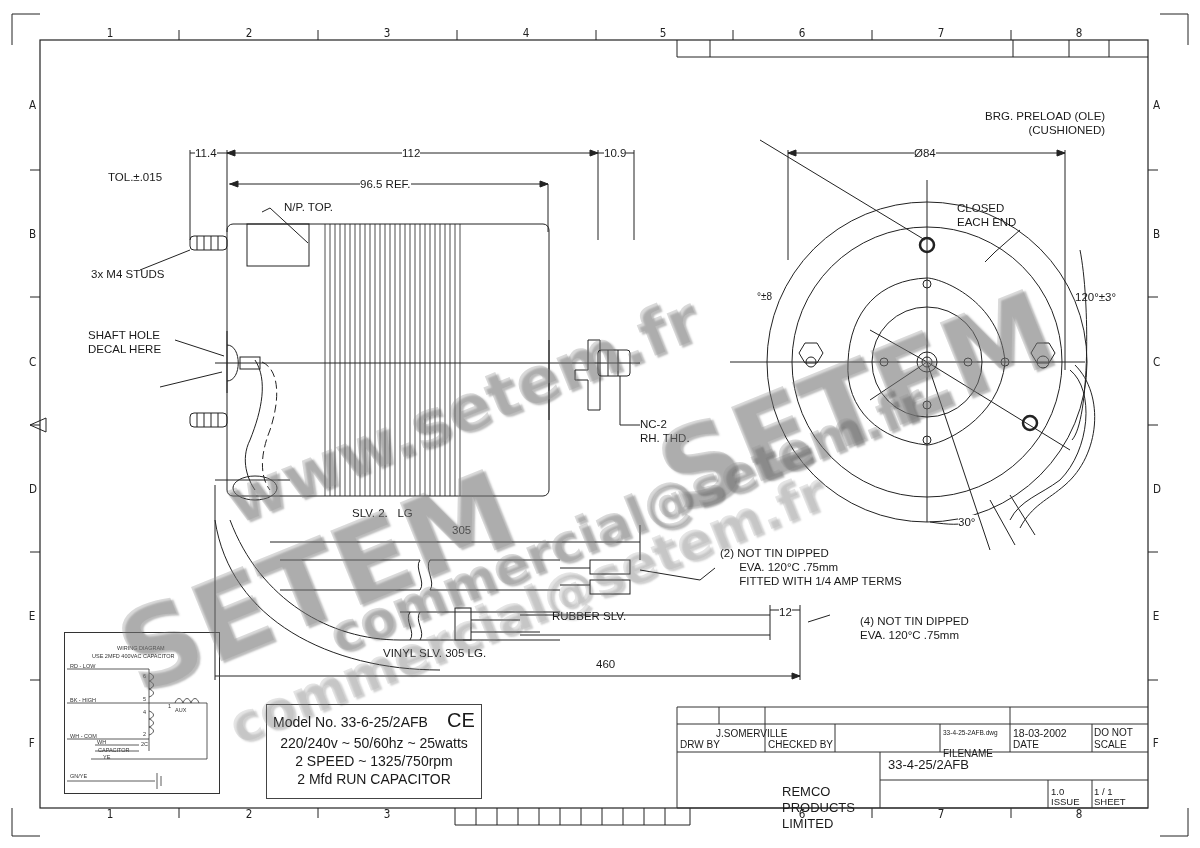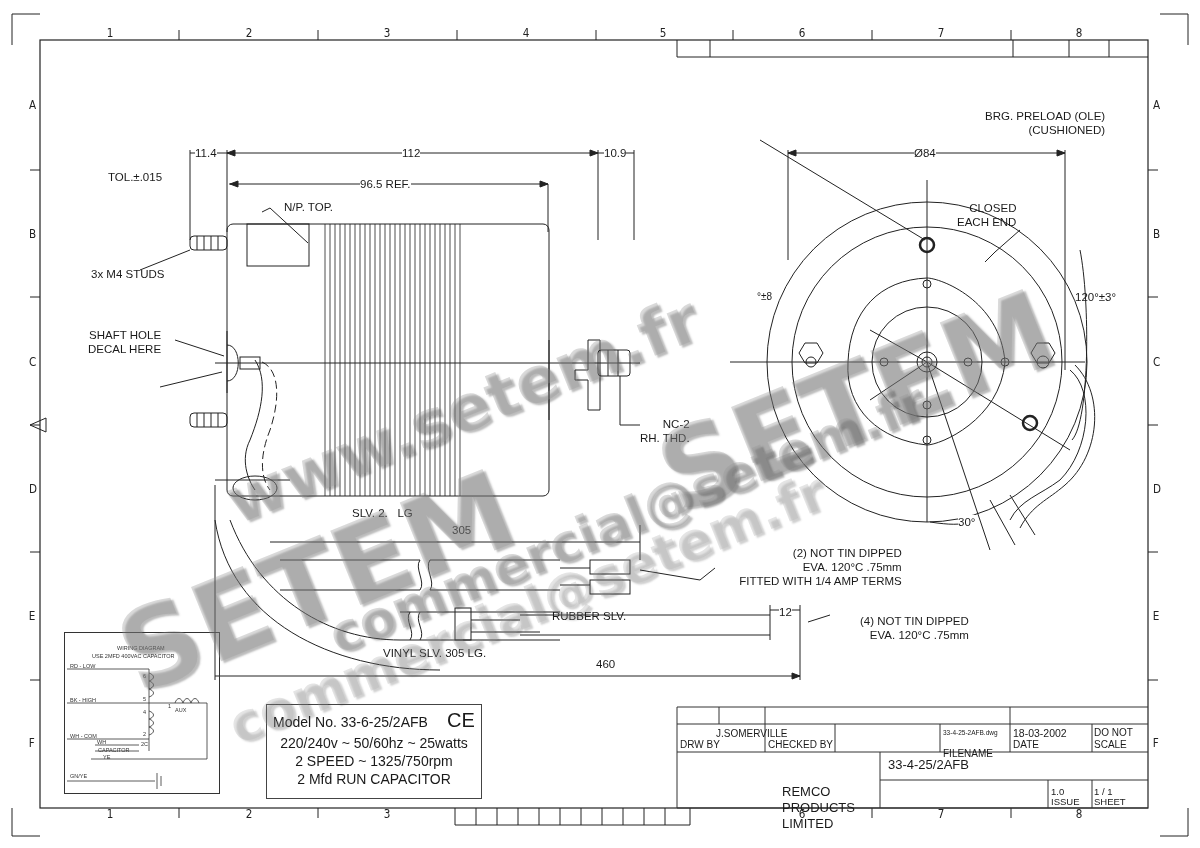--- a/index.html
+++ b/index.html
@@ -1,18 +1,18 @@
 <!DOCTYPE html>
 <html><head>
 <meta charset="utf-8">
 <style>
   html,body{margin:0;padding:0;background:#fff;}
   body{width:1200px;height:848px;position:relative;overflow:hidden;font-family:"Liberation Sans",sans-serif;color:#1a1a1a;}
   #sheet{position:absolute;left:0;top:0;width:1200px;height:848px;}
-  .lbl{position:absolute;font-family:"Liberation Sans",sans-serif;font-size:11.5px;line-height:14px;white-space:pre;color:#1a1a1a;text-align:right;}
+  .lbl{position:absolute;font-family:"Liberation Sans",sans-serif;font-size:11.5px;line-height:14px;white-space:pre;color:#1a1a1a;}
   .zone{position:absolute;font-family:"DejaVu Sans",sans-serif;font-size:13px;color:#222;transform:scaleX(0.8);}
   .tb{position:absolute;font-family:"Liberation Sans",sans-serif;color:#1a1a1a;white-space:pre;}
   .plate{position:absolute;left:266px;top:704px;width:214px;height:93px;border:1px solid #444;}
   .plate .row{position:absolute;left:0;width:214px;text-align:center;font-size:14px;line-height:18px;}
   .wd{position:absolute;left:64px;top:632px;width:154px;height:160px;border:1px solid #333;}
   .wd .t{position:absolute;font-size:5.5px;line-height:7px;color:#333;white-space:pre;}
   .wm{position:absolute;font-family:"DejaVu Sans",sans-serif;font-weight:bold;color:rgba(150,150,150,0.35);text-shadow:2px 3px 2px rgba(60,60,60,0.35);white-space:nowrap;transform-origin:left top;pointer-events:none;}
 </style>
 </head>
 <body>

